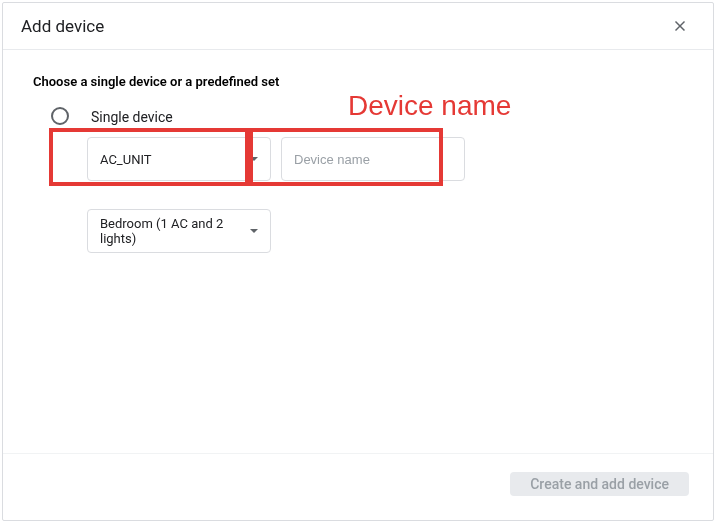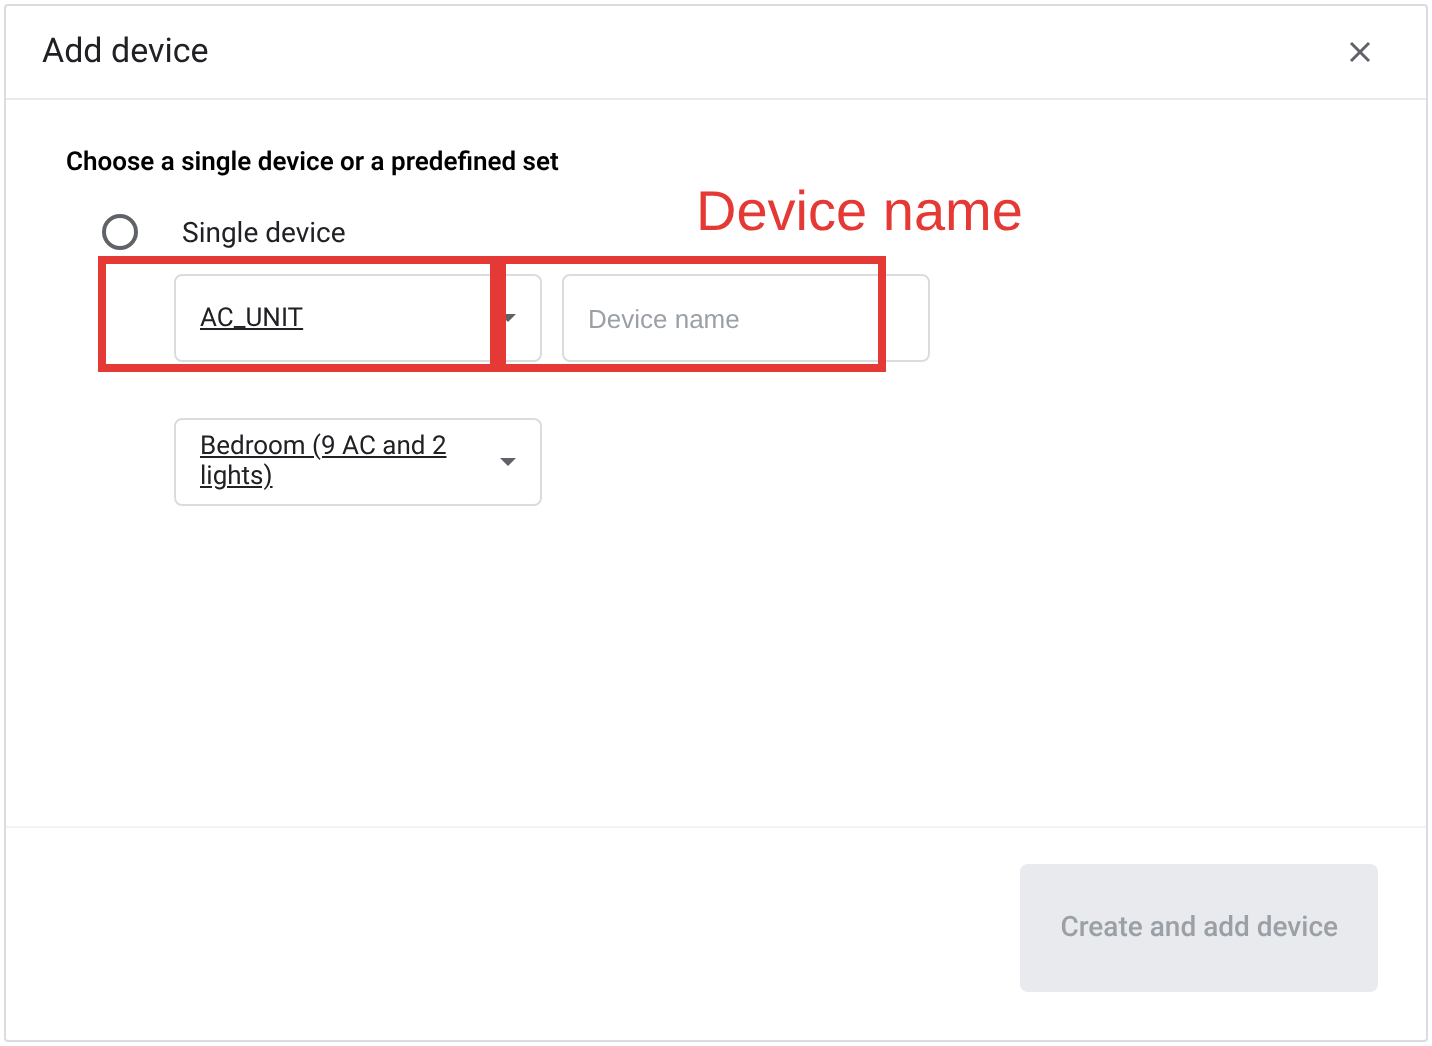--- a/index.html
+++ b/index.html
@@ -91,21 +91,20 @@
       display: flex;
       align-items: center;
       padding: 0 12px;
       cursor: pointer;
       background: #fff;
     }
     .select-value {
       font-size: 13px;
       color: #202124;
       flex: 1;
-      text-decoration: underline;
     }
     .select-caret {
       width: 0;
       height: 0;
       border-left: 4px solid transparent;
       border-right: 4px solid transparent;
       border-top: 4px solid #5f6368;
     }
     .text-input {
       width: 184px;
@@ -132,21 +131,21 @@
       display: flex;
       justify-content: flex-end;
       border-top: 1px solid #f1f3f4;
       margin-top: auto;
     }
     .create-btn {
       background: #e8eaed;
       color: #9aa0a6;
       border: none;
       border-radius: 4px;
-      padding: 24px 20px;
+      padding: 4px 20px;
       font-size: 14px;
       font-weight: 500;
       cursor: pointer;
       font-family: inherit;
     }
     
     .annot-box {
       position: absolute;
       border: 4px solid #e53935;
       pointer-events: none;
@@ -186,21 +185,21 @@
     <div class="inputs-row">
       <div class="select-wrap">
         <span class="select-value">AC_UNIT</span>
         <span class="select-caret"></span>
       </div>
       <input type="text" class="text-input" placeholder="Device name" style="">
     </div>
 
     <div class="predefined-section">
       <div class="select-wrap predefined">
-        <span class="select-value">Bedroom (9 AC and 2 lights)</span>
+        <span class="select-value">Bedroom (1 AC and 2 lights)</span>
         <span class="select-caret"></span>
       </div>
     </div>
 
     <div class="annot-label" style="left:345px; top:40px;">Device name</div>
     <div class="annot-box" style="left:46px; top:78px; width:200px; height:58px;"></div>
     <div class="annot-box" style="left:246px; top:78px; width:194px; height:58px;"></div>
   </div>
 
   <div class="dialog-footer">

